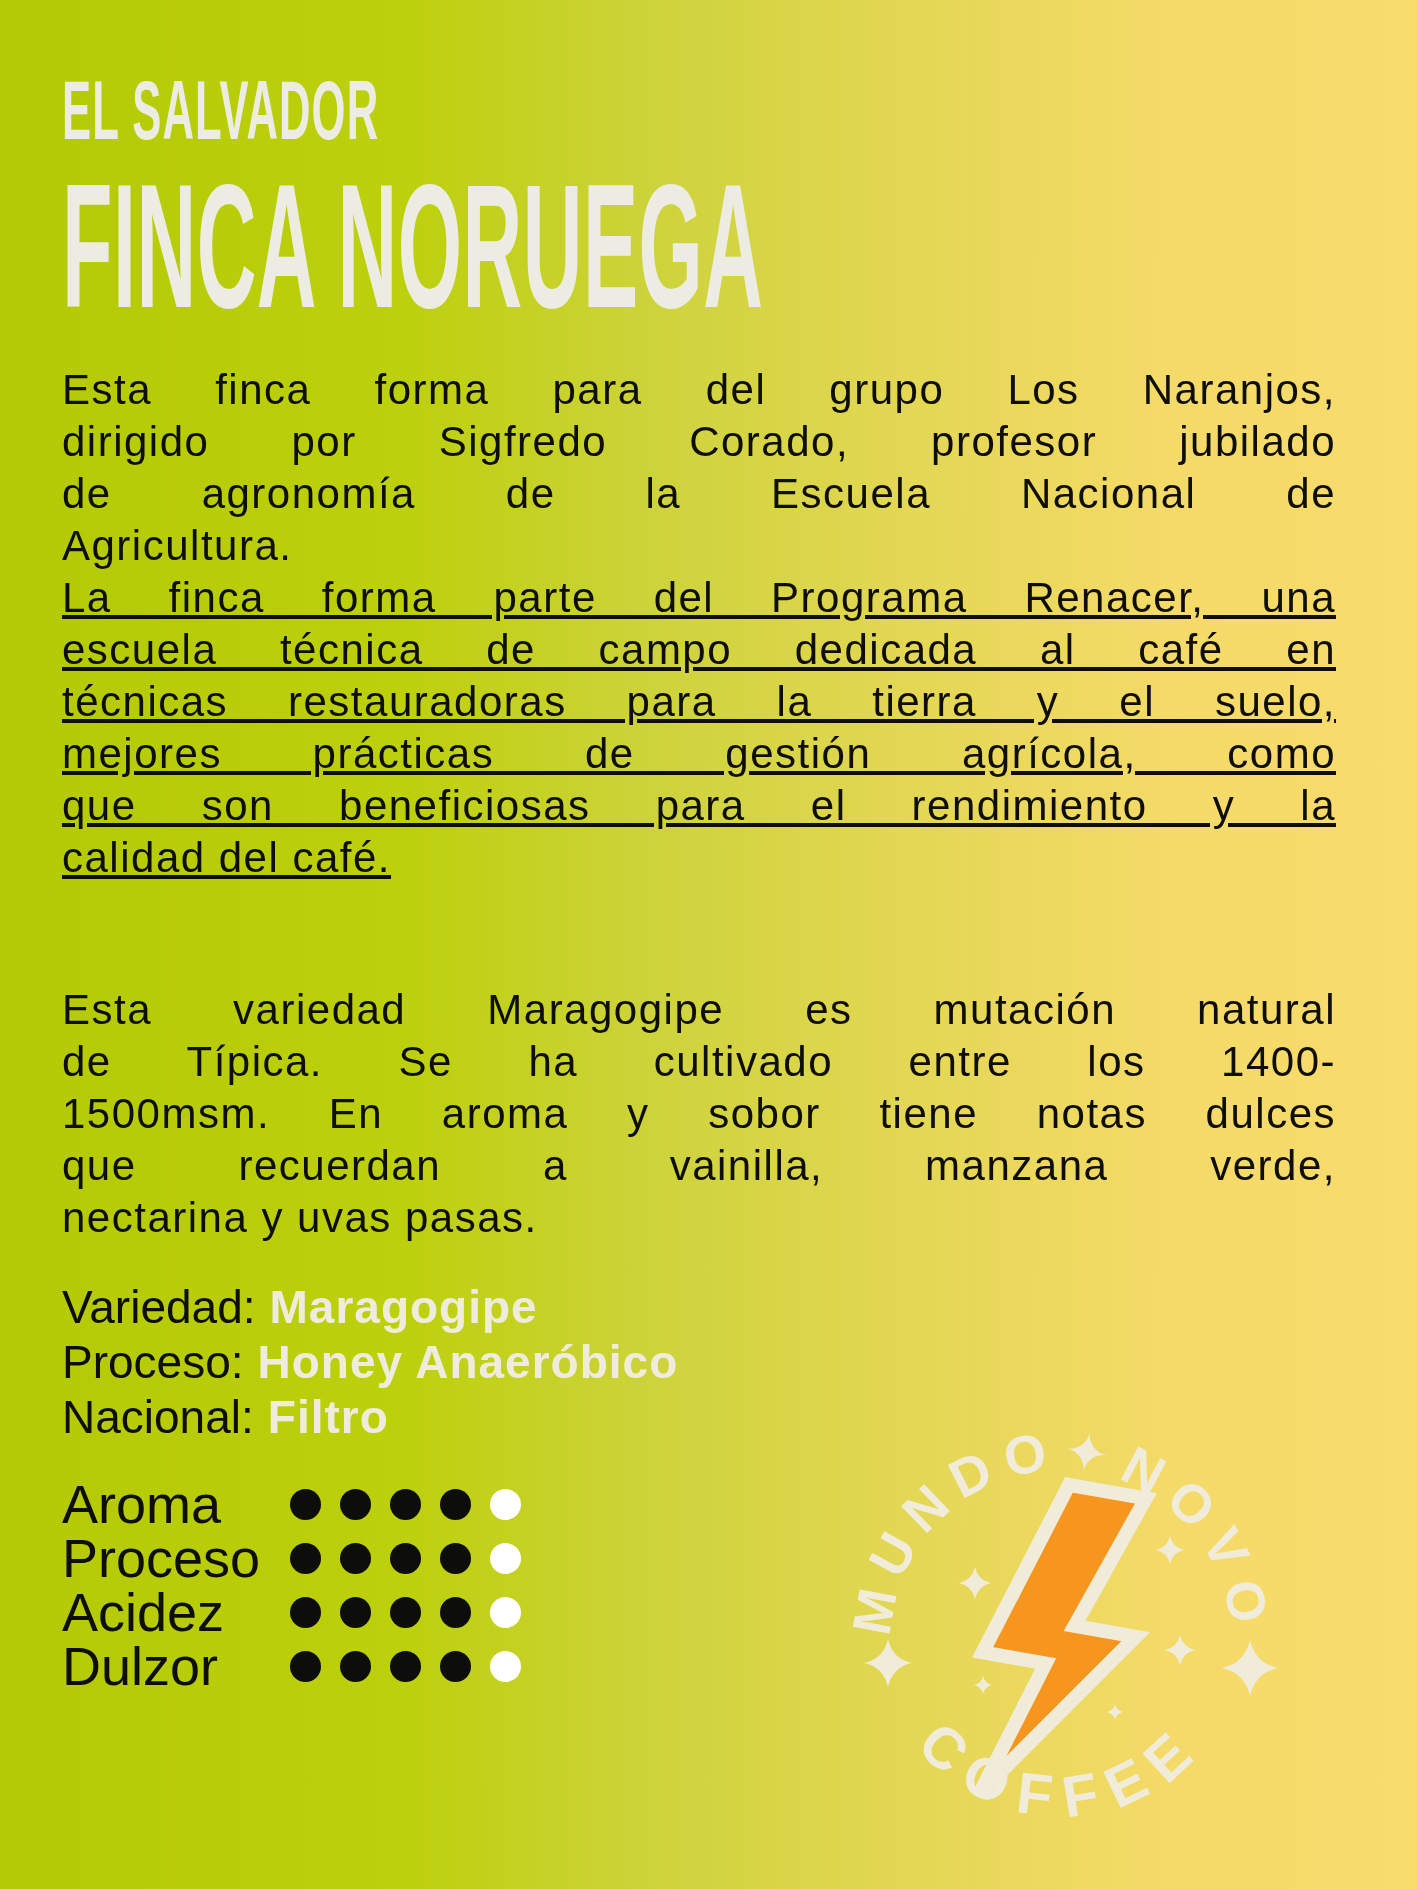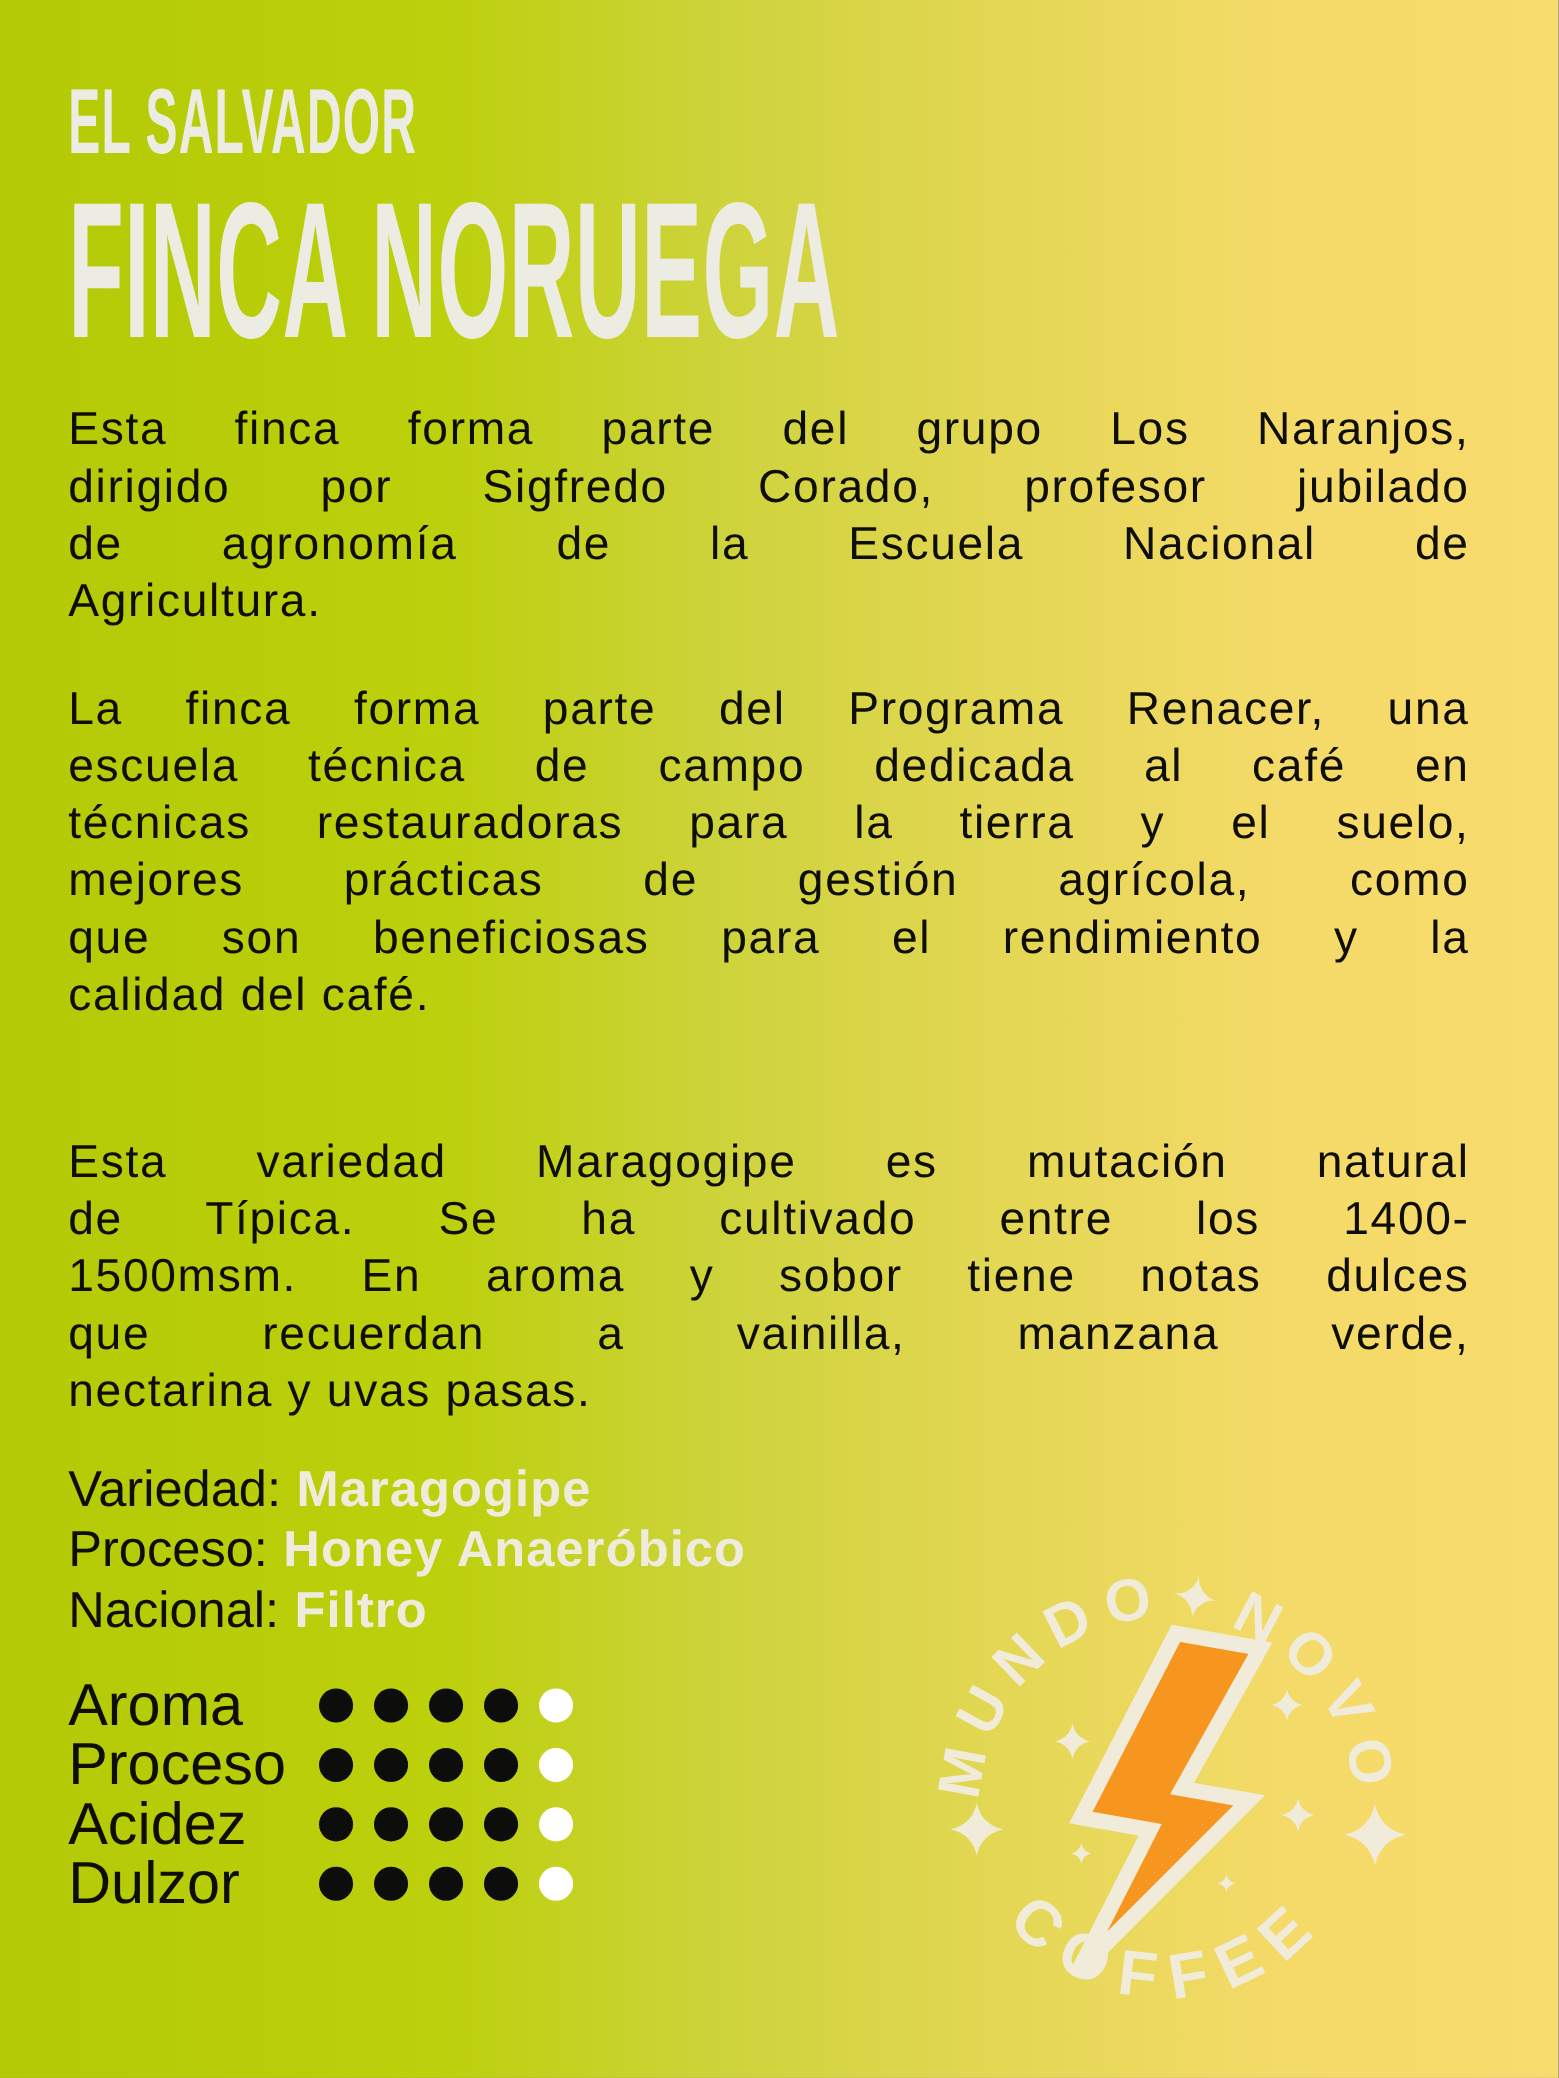--- a/index.html
+++ b/index.html
@@ -30,21 +30,21 @@
     white-space:nowrap;
   }
   
   .paragraphs{margin:0;}
   .para{
     margin:0;
     font-size:42px;line-height:52px;letter-spacing:1.5px;
     font-weight:400;color:#0e0e04;
   }
   .para-1{margin-top:30px;}
-  .para-2{margin-top:46px;}
+  .para-2{text-decoration:underline;}
   .para-3{margin-top:100px;}
   .bodyline{display:block;text-align:justify;text-align-last:justify;}
   .bodyline.last{text-align-last:left;}
   
   .details{margin-top:36px;}
   .detail-row{font-size:46px;line-height:55px;}
   .detail-label{color:#0e0e04;font-weight:400;}
   .detail-value{color:#efecdd;font-weight:700;margin-left:14px;letter-spacing:1px;}
   
   .ratings{margin-top:32px;}
@@ -68,21 +68,21 @@
 
 <div class="poster">
 
   <header>
     <h2 class="country">EL SALVADOR</h2>
     <h1 class="farm">FINCA NORUEGA</h1>
   </header>
 
   <section class="paragraphs">
     <p class="para para-1">
-        <span class="bodyline">Esta finca forma parte del grupo Los Naranjos,</span>
+        <span class="bodyline">Esta finca forma para del grupo Los Naranjos,</span>
         <span class="bodyline">dirigido por Sigfredo Corado, profesor jubilado</span>
         <span class="bodyline">de agronomía de la Escuela Nacional de</span>
         <span class="bodyline last">Agricultura.</span>
       </p>
     <p class="para para-2">
         <span class="bodyline">La finca forma parte del Programa Renacer, una</span>
         <span class="bodyline">escuela técnica de campo dedicada al café en</span>
         <span class="bodyline">técnicas restauradoras para la tierra y el suelo,</span>
         <span class="bodyline">mejores prácticas de gestión agrícola, como</span>
         <span class="bodyline">que son beneficiosas para el rendimiento y la</span>

